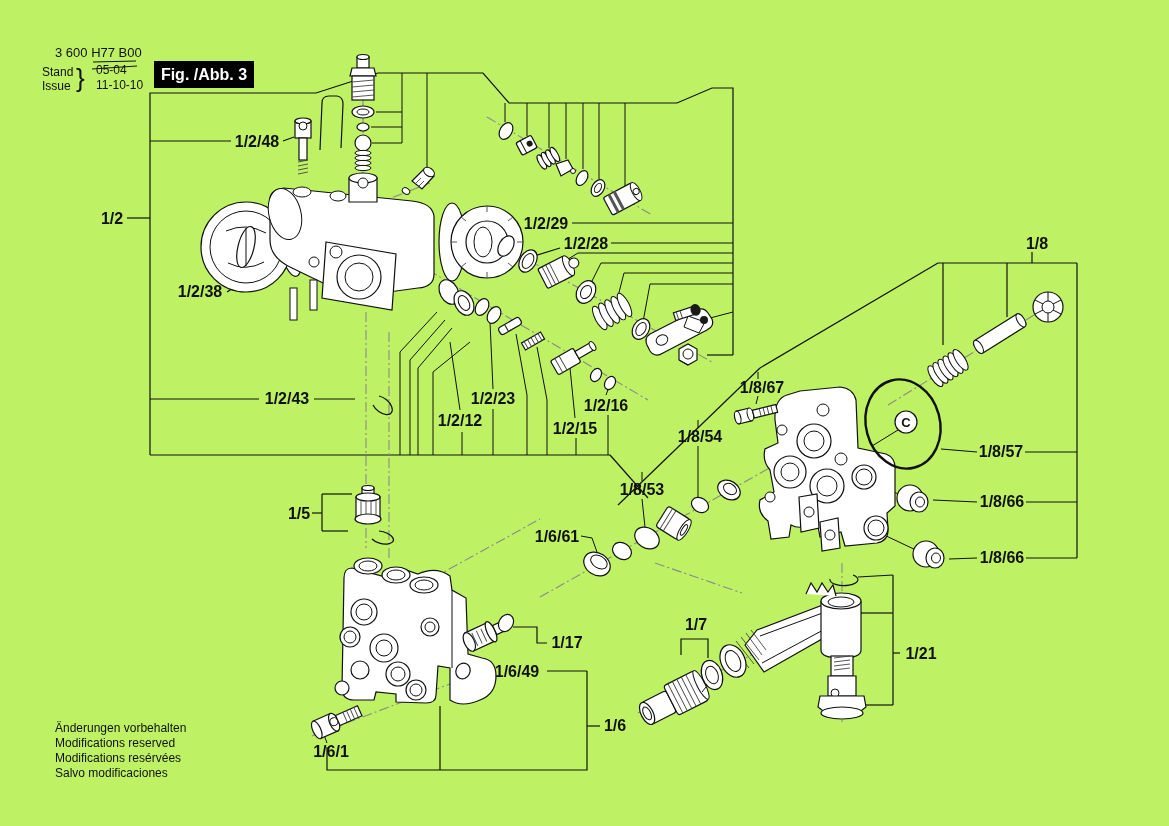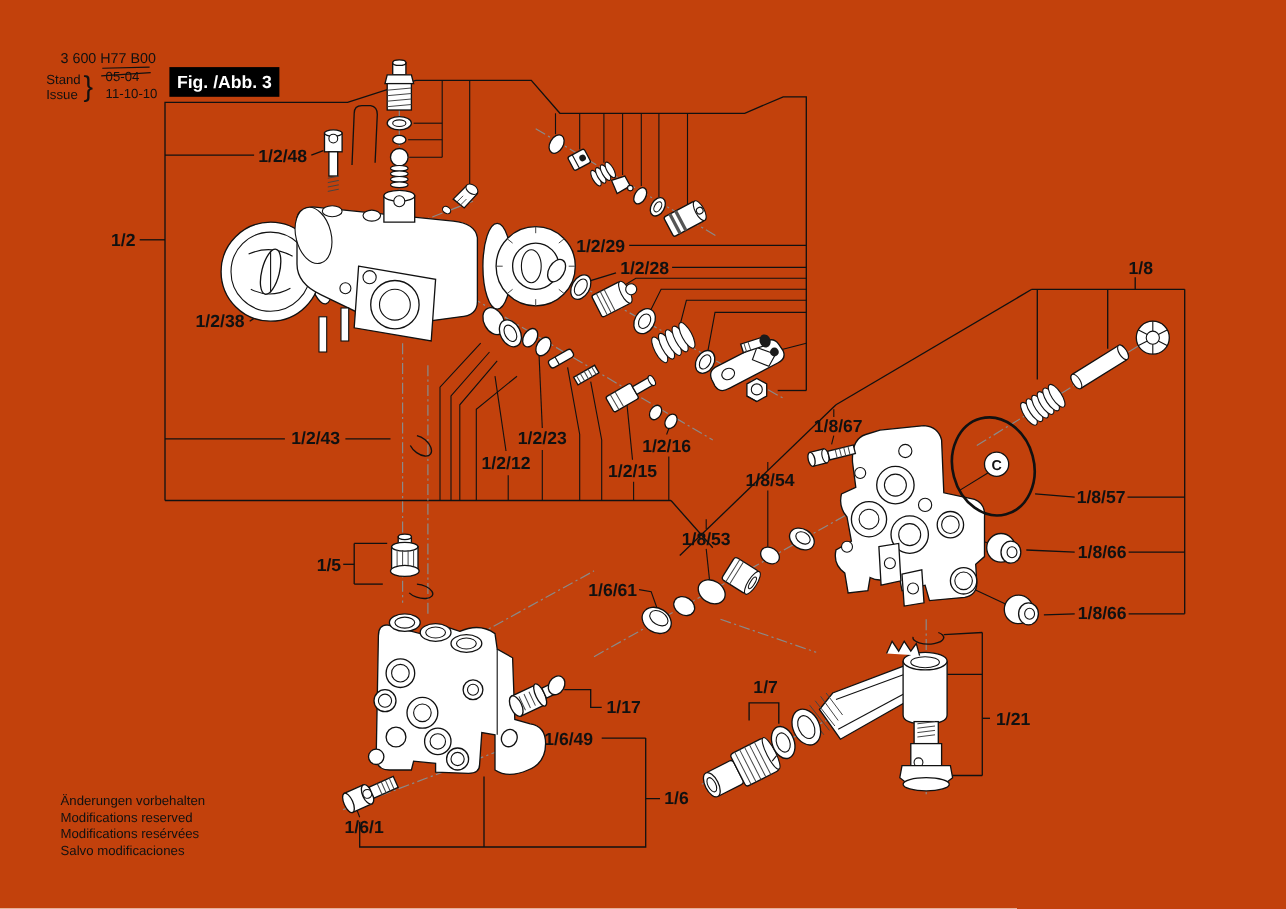--- a/index.html
+++ b/index.html
@@ -1,16 +1,16 @@
 <!DOCTYPE html>
 <html><head>
 <meta charset="utf-8">
 <style>
   html,body{margin:0;padding:0;background:#fff;}
-  .canvas{position:relative;width:1169px;height:826px;background:#c2410c;overflow:hidden;
+  .canvas{position:relative;width:1169px;height:826px;background:#bef264;overflow:hidden;
           font-family:"Liberation Sans",sans-serif;}
   svg{position:absolute;left:0;top:0;}
   svg text{font-family:"Liberation Sans",sans-serif;fill:#111;}
   .callout{font-size:16px;font-weight:bold;}
   .hdr{font-size:13px;}
   .hdr-sm{font-size:12px;}
   .figbox{font-size:16px;font-weight:bold;fill:#fff;}
   .foot{font-size:12px;}
   .detailC{font-size:13px;font-weight:bold;}
   .ln{stroke:#111;stroke-width:1.2;fill:none;}

